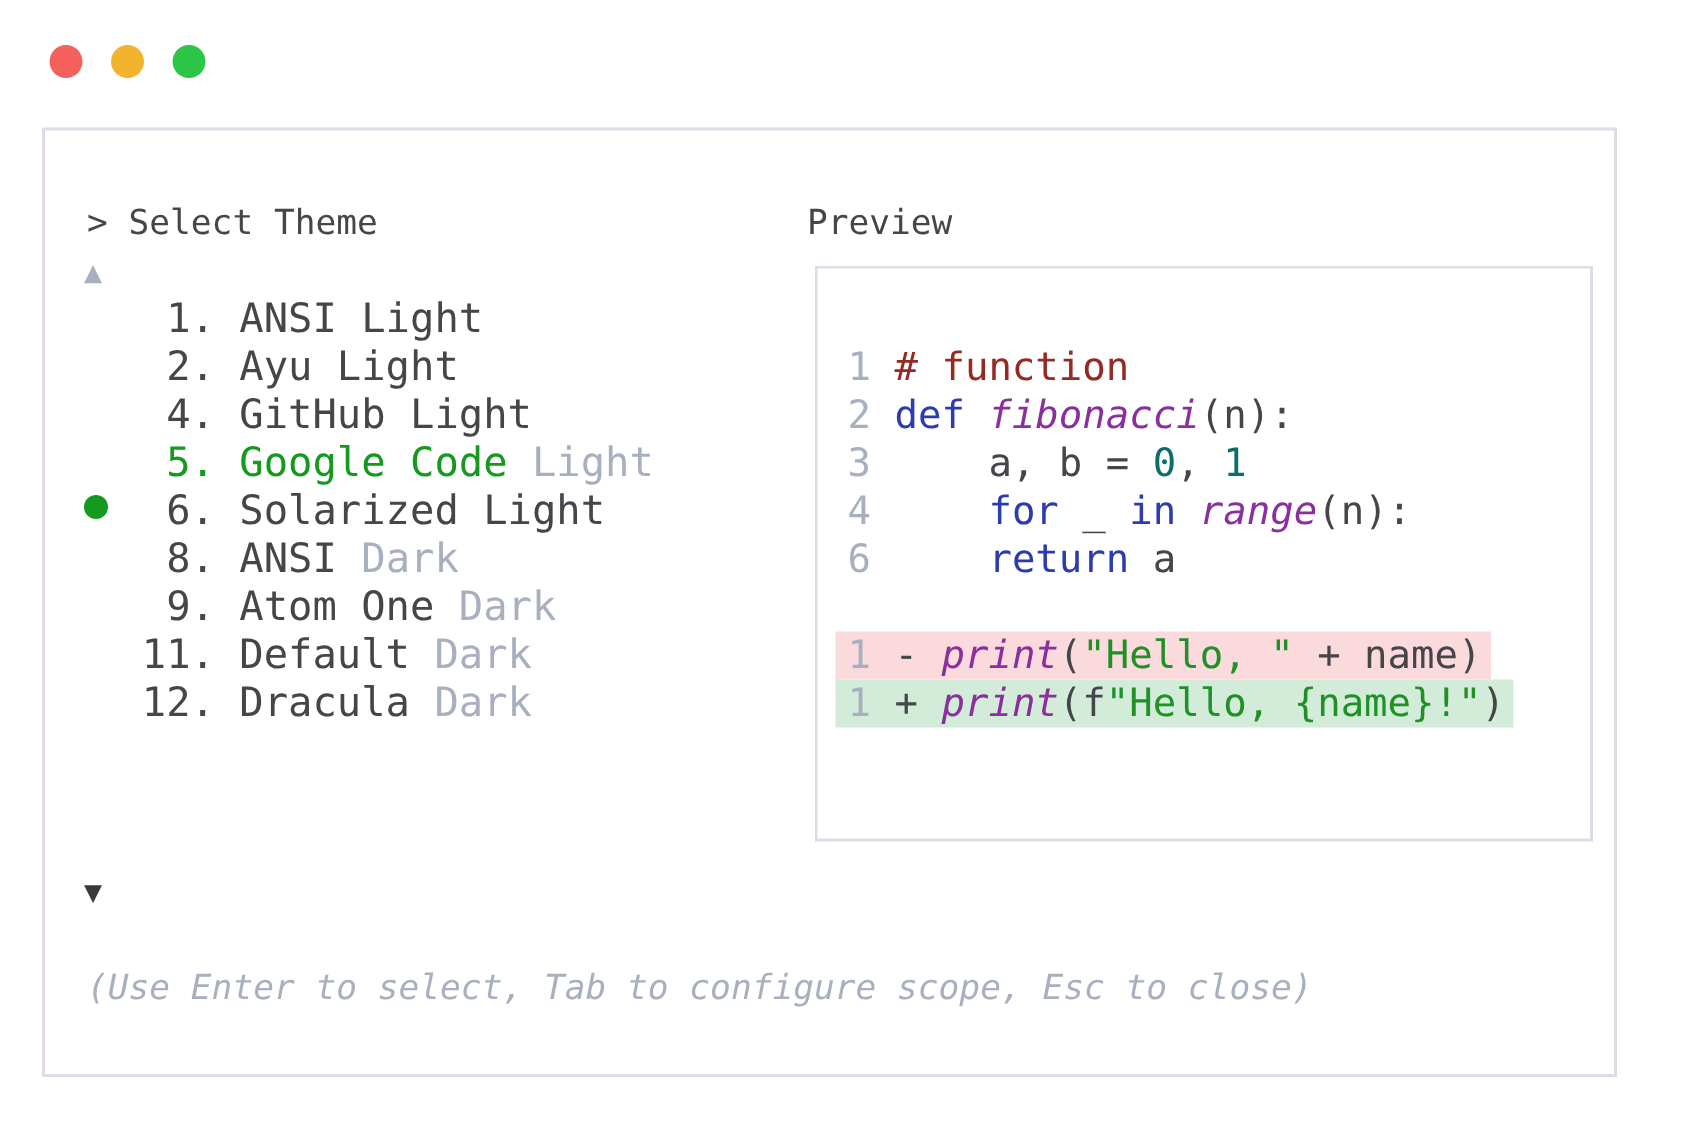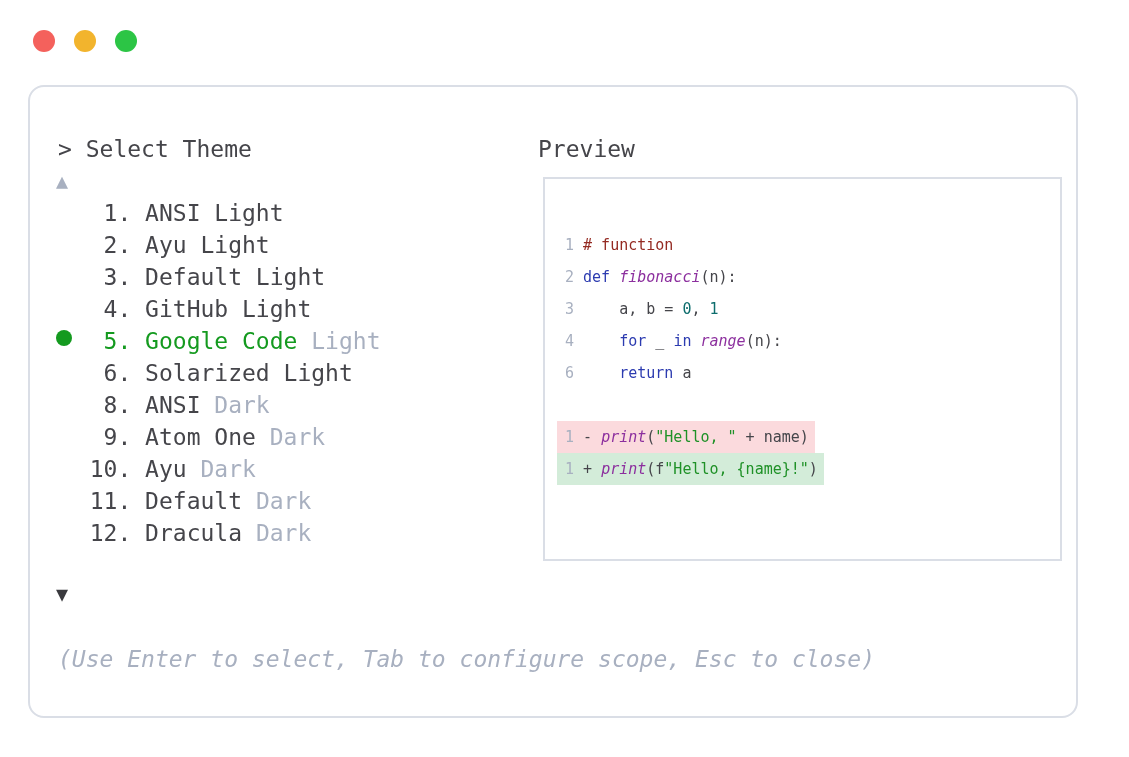--- a/index.html
+++ b/index.html
@@ -11,43 +11,43 @@
   .abs{position:absolute;}
   .mono{font-size:23px;line-height:32px;white-space:pre;}
 
   
   .dot{position:absolute;top:30px;width:22px;height:22px;border-radius:50%;}
   #dot-close{left:33px;} #dot-min{left:74px;} #dot-max{left:115px;}
 
   
   #main-box{
     left:28px;top:85px;width:1050px;height:633px;box-sizing:border-box;
-    border:2px solid var(--border,#dadee6);border-radius:16px;background:#fff;
+    border:2px solid var(--border,#dadee6);border-radius:0;background:#fff;
   }
 
   #dialog-title{left:58px;top:133px;color:var(--text-dark);}
   #preview-label{left:538px;top:133px;color:var(--text-dark);}
 
   .scroll-marker{font-size:20px;line-height:32px;}
   #scroll-up{left:56px;top:165px;color:var(--muted,#a8b0c0);}
   #scroll-down{left:56px;top:578px;color:#3a3a3e;}
 
   #theme-list{left:62px;top:197px;}
-  .theme-row{height:32px;font-size:23px;line-height:32px;white-space:pre;}
+  .theme-row{height:32px;font-size:27px;line-height:32px;white-space:pre;}
   .t-muted{color:var(--muted,#a8b0c0);}
   .theme-row.selected .t-num,.theme-row.selected .t-name{color:var(--green,#149a1f);}
   #selected-dot{left:56px;top:330px;width:16px;height:16px;border-radius:50%;
     background:var(--green,#149a1f);}
 
   #preview-box{
     left:543px;top:177px;width:519px;height:384px;box-sizing:border-box;
     border:2px solid var(--border,#dadee6);background:#fff;
   }
   #code-lines{left:565px;top:229px;}
-  .code-line{height:32px;font-size:15px;line-height:32px;white-space:pre;}
+  .code-line{height:32px;font-size:26px;line-height:32px;white-space:pre;}
   .line-wrap{display:inline-block;line-height:32px;}
   .lineno{color:var(--muted,#a8b0c0);}
   .diff-removed{background:var(--removed-bg,#fbdadd);padding:0 6px 0 8px;margin-left:-8px;}
   .diff-added{background:var(--added-bg,#d3ecd9);padding:0 6px 0 8px;margin-left:-8px;}
 
   .seg-plain{color:var(--text-dark,#45454a);}
   .seg-comment{color:var(--comment,#942a22);}
   .seg-keyword{color:var(--keyword,#2c3bb0);}
   .seg-func{color:var(--func,#8c2f9e);font-style:italic;}
   .seg-num{color:var(--literal,#0d6d6d);}
@@ -66,27 +66,25 @@
 
   <div class="abs mono" id="dialog-title" style="position:fixed;">&gt; Select Theme</div>
 
   <div class="abs mono" id="preview-label" style="position:fixed;">Preview</div>
 
   <div class="abs scroll-marker" id="scroll-up" style="position:fixed;">▲</div>
 
   <div class="abs" id="theme-list" style="position:fixed;">
       <div class="theme-row"><span class="t-num">   1. </span><span class="t-name">ANSI Light</span></div>
       <div class="theme-row"><span class="t-num">   2. </span><span class="t-name">Ayu Light</span></div>
-      <div class="theme-row"><span class="t-num">   3. </span><span class="t-name">Default Light</span></div>
       <div class="theme-row"><span class="t-num">   4. </span><span class="t-name">GitHub Light</span></div>
       <div class="theme-row selected"><span class="t-num">   5. </span><span class="t-name">Google Code</span><span class="t-muted"> Light</span></div>
       <div class="theme-row"><span class="t-num">   6. </span><span class="t-name">Solarized Light</span></div>
       <div class="theme-row"><span class="t-num">   8. </span><span class="t-name">ANSI</span><span class="t-muted"> Dark</span></div>
       <div class="theme-row"><span class="t-num">   9. </span><span class="t-name">Atom One</span><span class="t-muted"> Dark</span></div>
-      <div class="theme-row"><span class="t-num">  10. </span><span class="t-name">Ayu</span><span class="t-muted"> Dark</span></div>
       <div class="theme-row"><span class="t-num">  11. </span><span class="t-name">Default</span><span class="t-muted"> Dark</span></div>
       <div class="theme-row"><span class="t-num">  12. </span><span class="t-name">Dracula</span><span class="t-muted"> Dark</span></div>
     </div>
 
   <span class="abs" id="selected-dot" style="position:fixed;"></span>
 
   <div class="abs scroll-marker" id="scroll-down" style="position:fixed;">▼</div>
 
   <div class="abs" id="preview-box" style="position:fixed;"></div>
 

